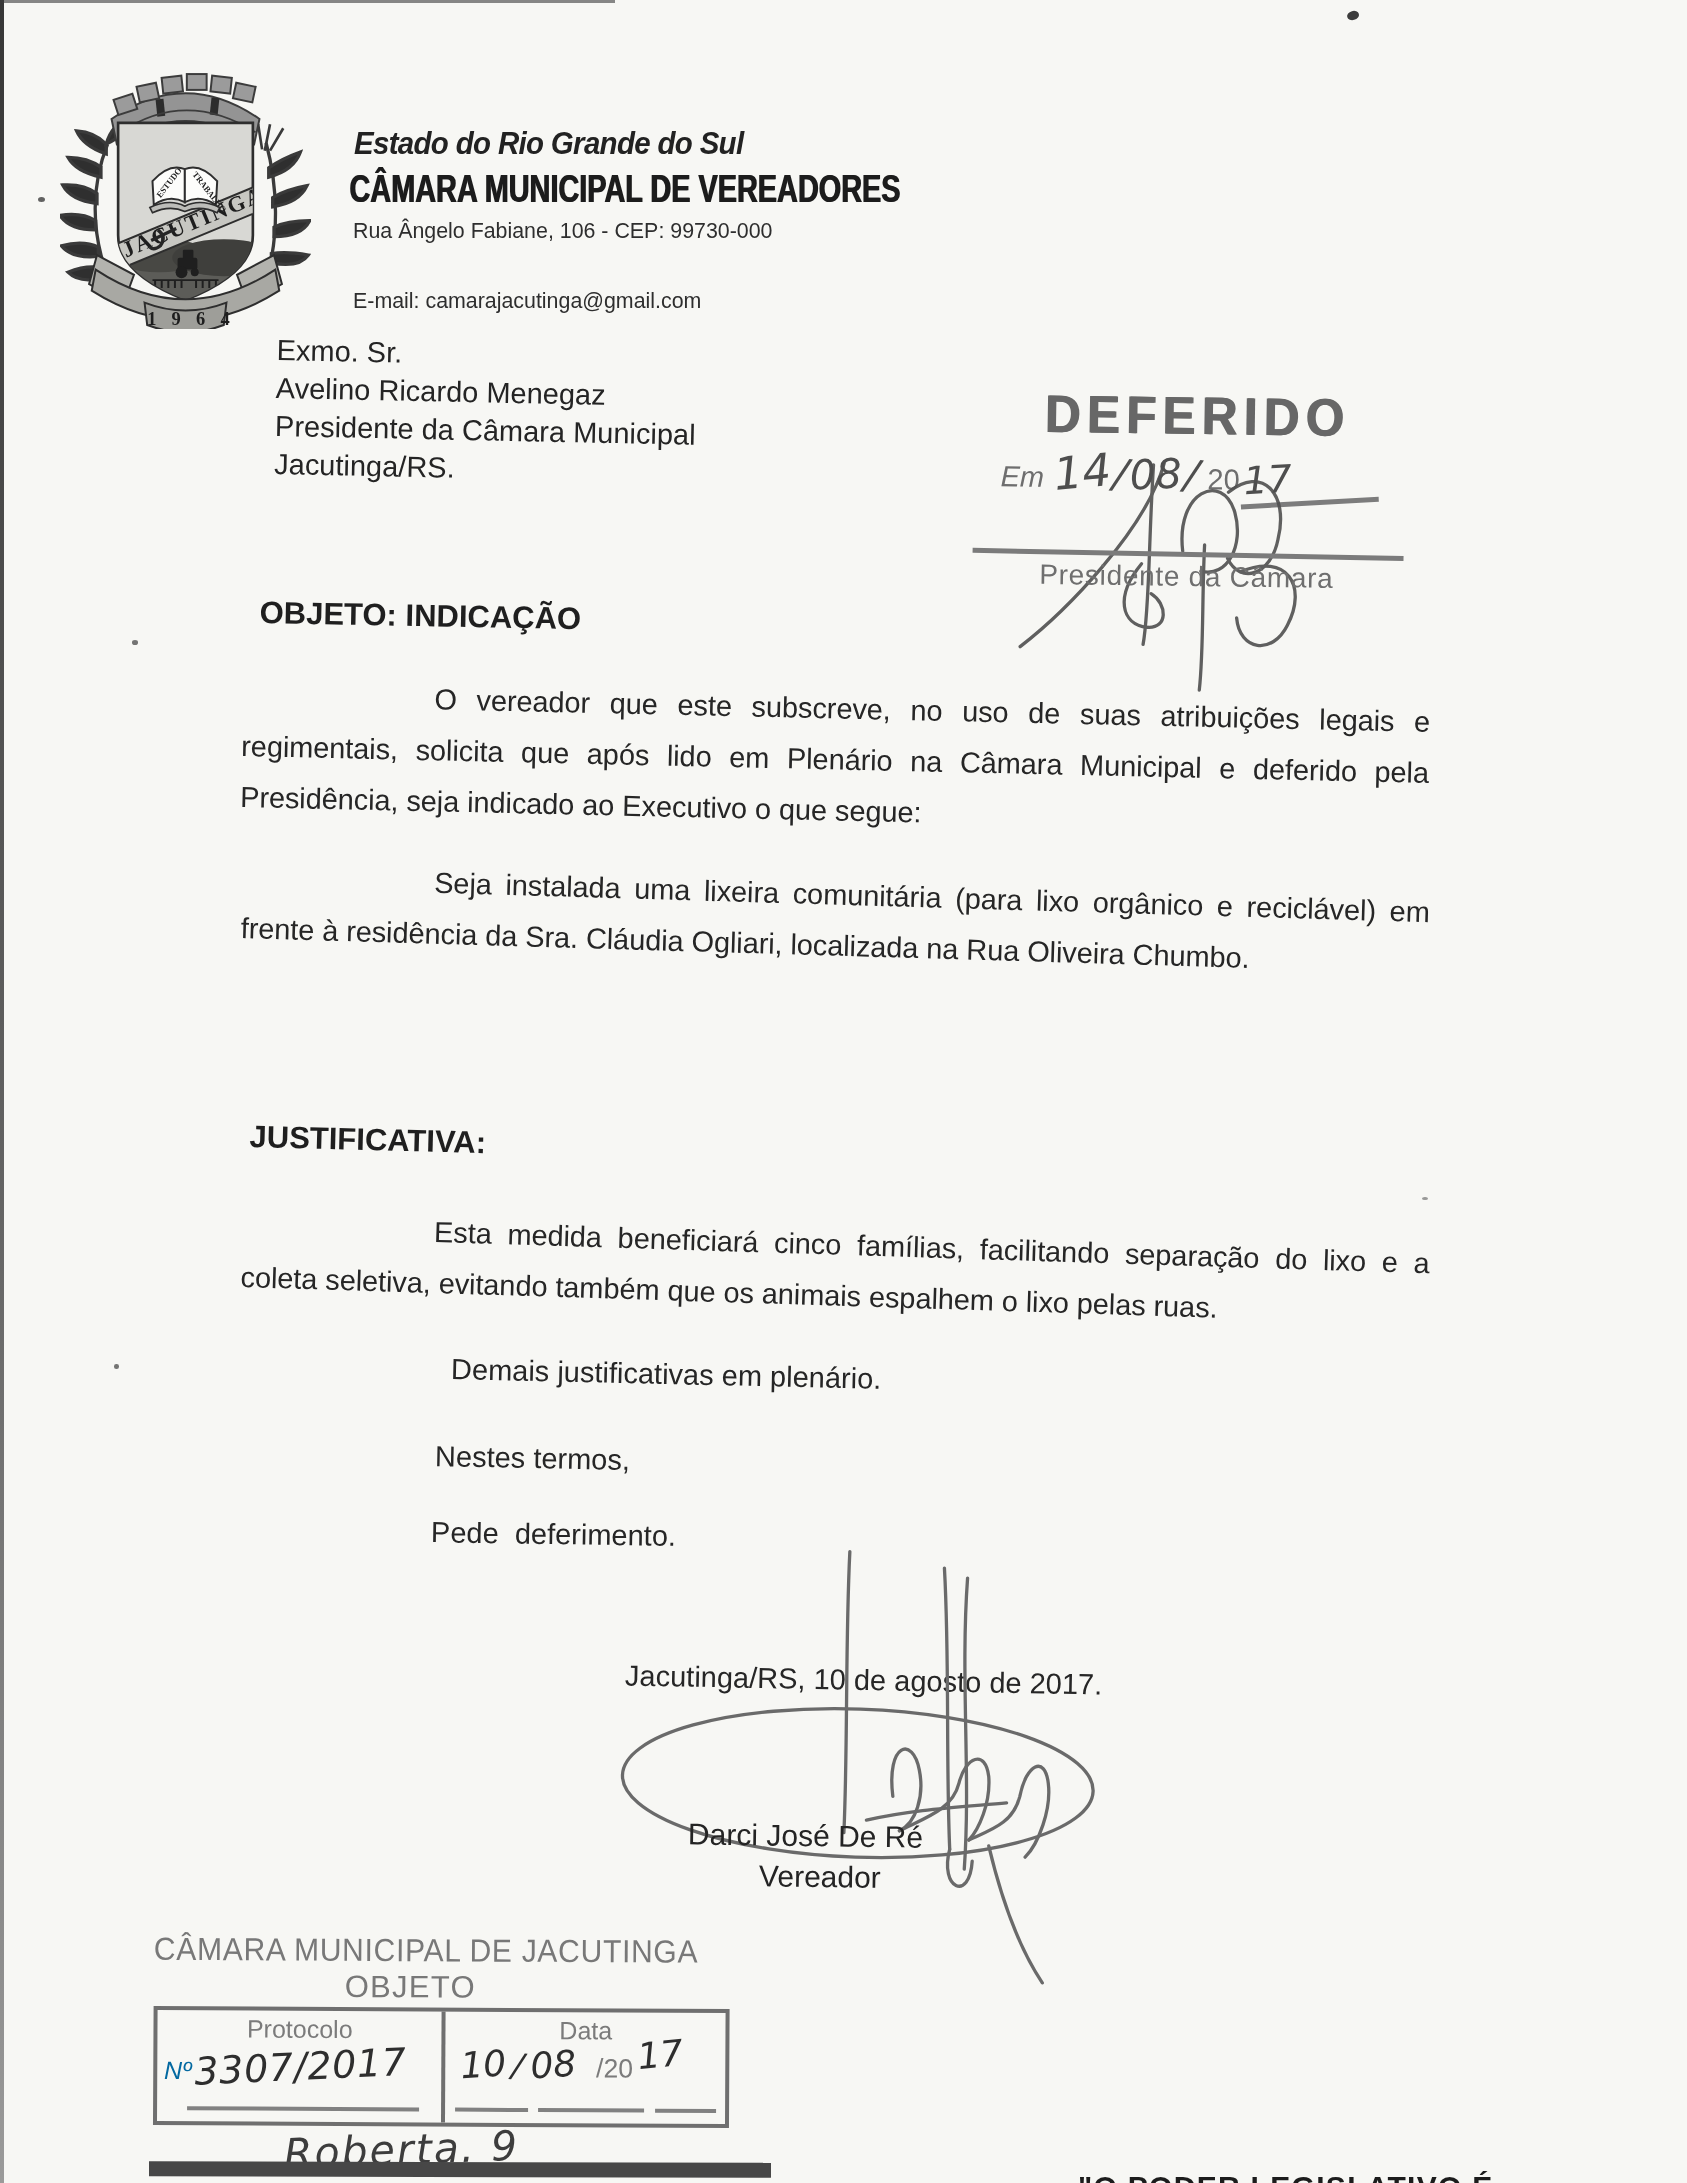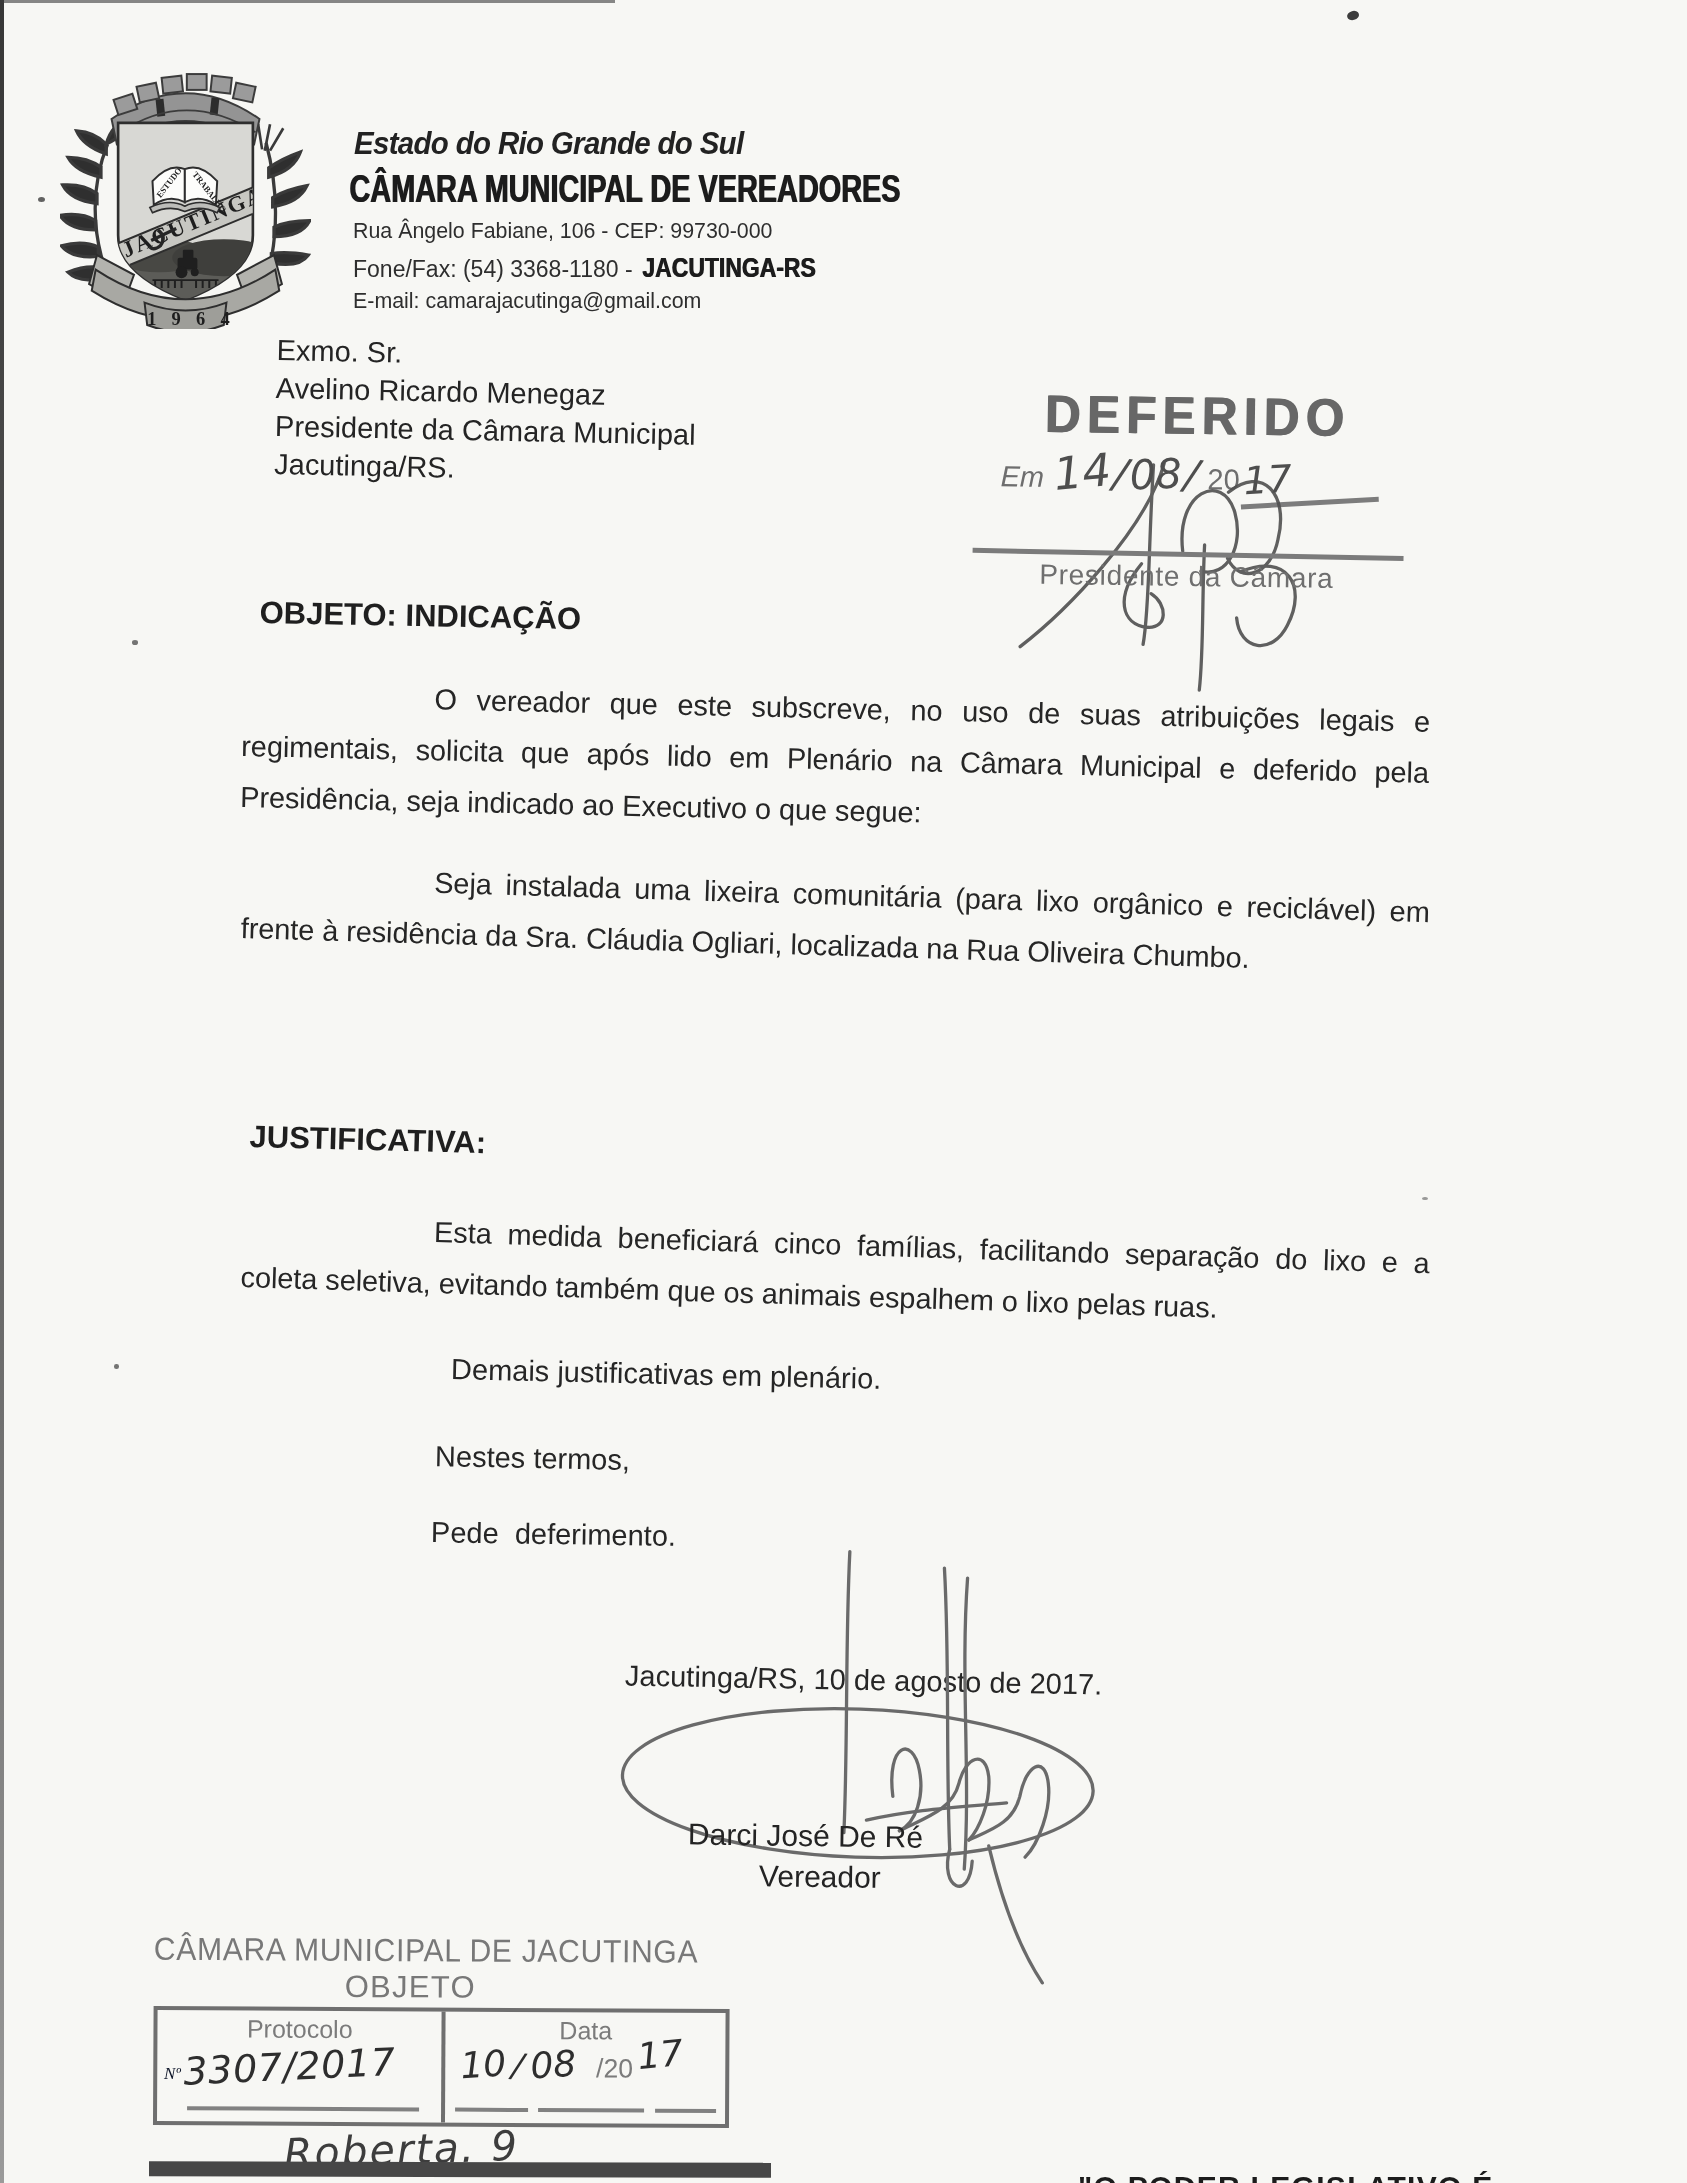--- a/index.html
+++ b/index.html
@@ -60,21 +60,21 @@
   .entry{left:149px;top:1931px;width:595px;height:198px;color:#787878;transform:rotate(.3deg);transform-origin:left top;}
   .entry-l1{position:absolute;left:5.3px;top:0;font-size:31px;letter-spacing:0.7px;white-space:nowrap;
             transform:scale(.97,1.03);transform-origin:left top;}
   .entry-l2{position:absolute;left:196px;top:37px;font-size:31px;letter-spacing:1.3px;}
   .entry-box{position:absolute;left:5.3px;top:75px;width:568px;height:111px;border:4.6px solid #6f6f6f;display:flex;}
   .cell{position:relative;}
   .cell-proto{width:284px;border-right:4.6px solid #6f6f6f;}
   .cell-data{flex:1;}
   .cell-label{position:absolute;top:4px;width:100%;text-align:center;font-size:25px;color:#7b7b7b;}
   .proto-val{position:absolute;left:6.6px;top:34px;white-space:nowrap;}
-  .proto-no{font-size:17px;color:#0f172a;font-style:italic;font-family:Liberation Serif, serif;}
+  .proto-no{font-size:25px;color:#0369a1;font-style:italic;font-family:Liberation Sans, sans-serif;}
   .proto-num{font-size:38px;color:#2e2e2e;font-family:"DejaVu Sans",sans-serif;font-style:italic;
              display:inline-block;transform:rotate(-3deg);letter-spacing:0.7px;}
   .ubar{position:absolute;height:4.6px;background:#818181;}
   .data-val{position:absolute;left:14.6px;top:32px;display:flex;align-items:baseline;white-space:nowrap;}
   .dv-hand{font-family:"DejaVu Sans",sans-serif;font-style:italic;color:#2e2e2e;}
   .dv-d{font-size:36px;transform:rotate(-4deg);display:inline-block;}
   .dv-s{font-size:33px;margin:0 6.6px;display:inline-block;transform:rotate(6deg);}
   .dv-pre{font-size:26.5px;color:#7b7b7b;margin-left:20px;}
   .dv-y{font-size:36px;display:inline-block;transform:translateY(-10.6px) rotate(-6deg);margin-left:4px;}
   .clerk{left:284px;top:2126px;font-size:41px;font-style:italic;color:#3d3d3d;
@@ -176,23 +176,20 @@
       <path d="M324,318 L268,348 L284,392 L336,362 Z" fill="#b3b3ae" stroke="#2e2e2e" stroke-width="3"></path>
       <path d="M54,340 Q190,430 326,340 L332,372 Q190,462 48,372 Z" fill="#a8a8a3" stroke="#2e2e2e" stroke-width="3"></path>
       <path d="M128,390 Q190,414 252,390 L248,424 Q190,446 132,424 Z" fill="#9e9e99" stroke="#2e2e2e" stroke-width="3"></path>
       <text x="132" y="424" style="font-size:28px;font-weight:bold;fill:#1e1e1e;letter-spacing:8px;">1 9 6 4</text>
     </g>
   </svg>
 
   <div class="abs hdr-state">Estado do Rio Grande do Sul</div>
   <div class="abs hdr-org">CÂMARA MUNICIPAL DE VEREADORES</div>
   <div class="abs hdr-addr">Rua Ângelo Fabiane, 106 - CEP: 99730-000</div>
-  <div class="abs hdr-phone">
-    <span>Fone/Fax: (54) 3368-1180 -</span><span class="hdr-city">JACUTINGA-RS</span>
-  </div>
   <div class="abs hdr-email">E-mail: camarajacutinga@gmail.com</div>
 
   <div class="abs addressee">
     <div>Exmo. Sr.</div>
     <div>Avelino Ricardo Menegaz</div>
     <div>Presidente da Câmara Municipal</div>
     <div>Jacutinga/RS.</div>
   </div>
 
   <div class="abs def-group">

